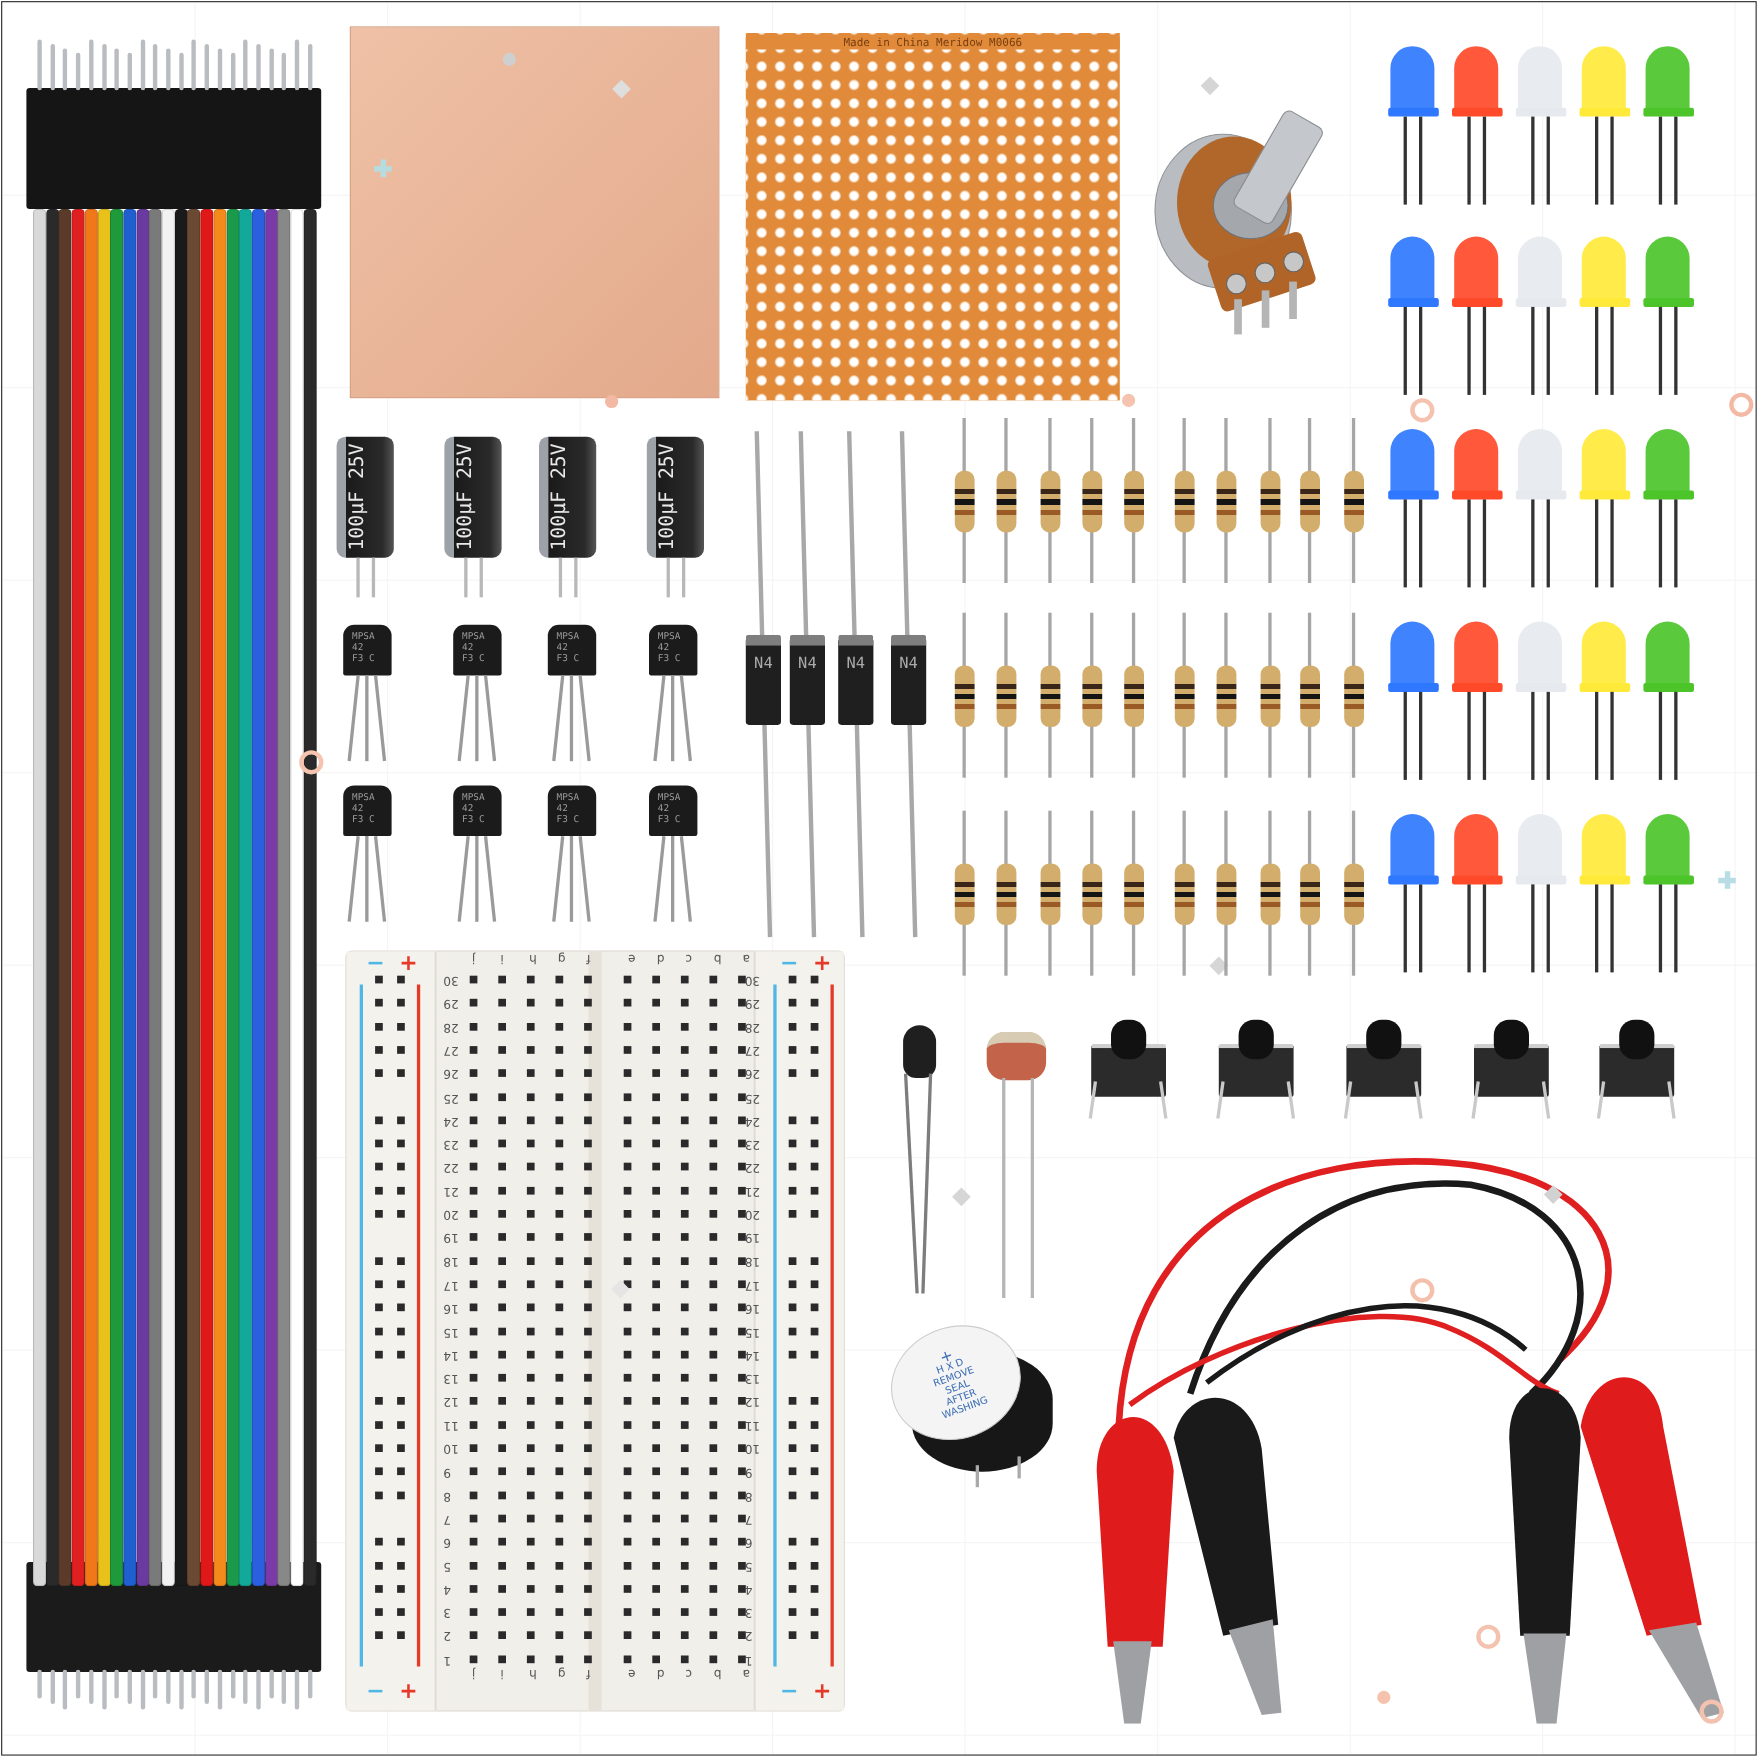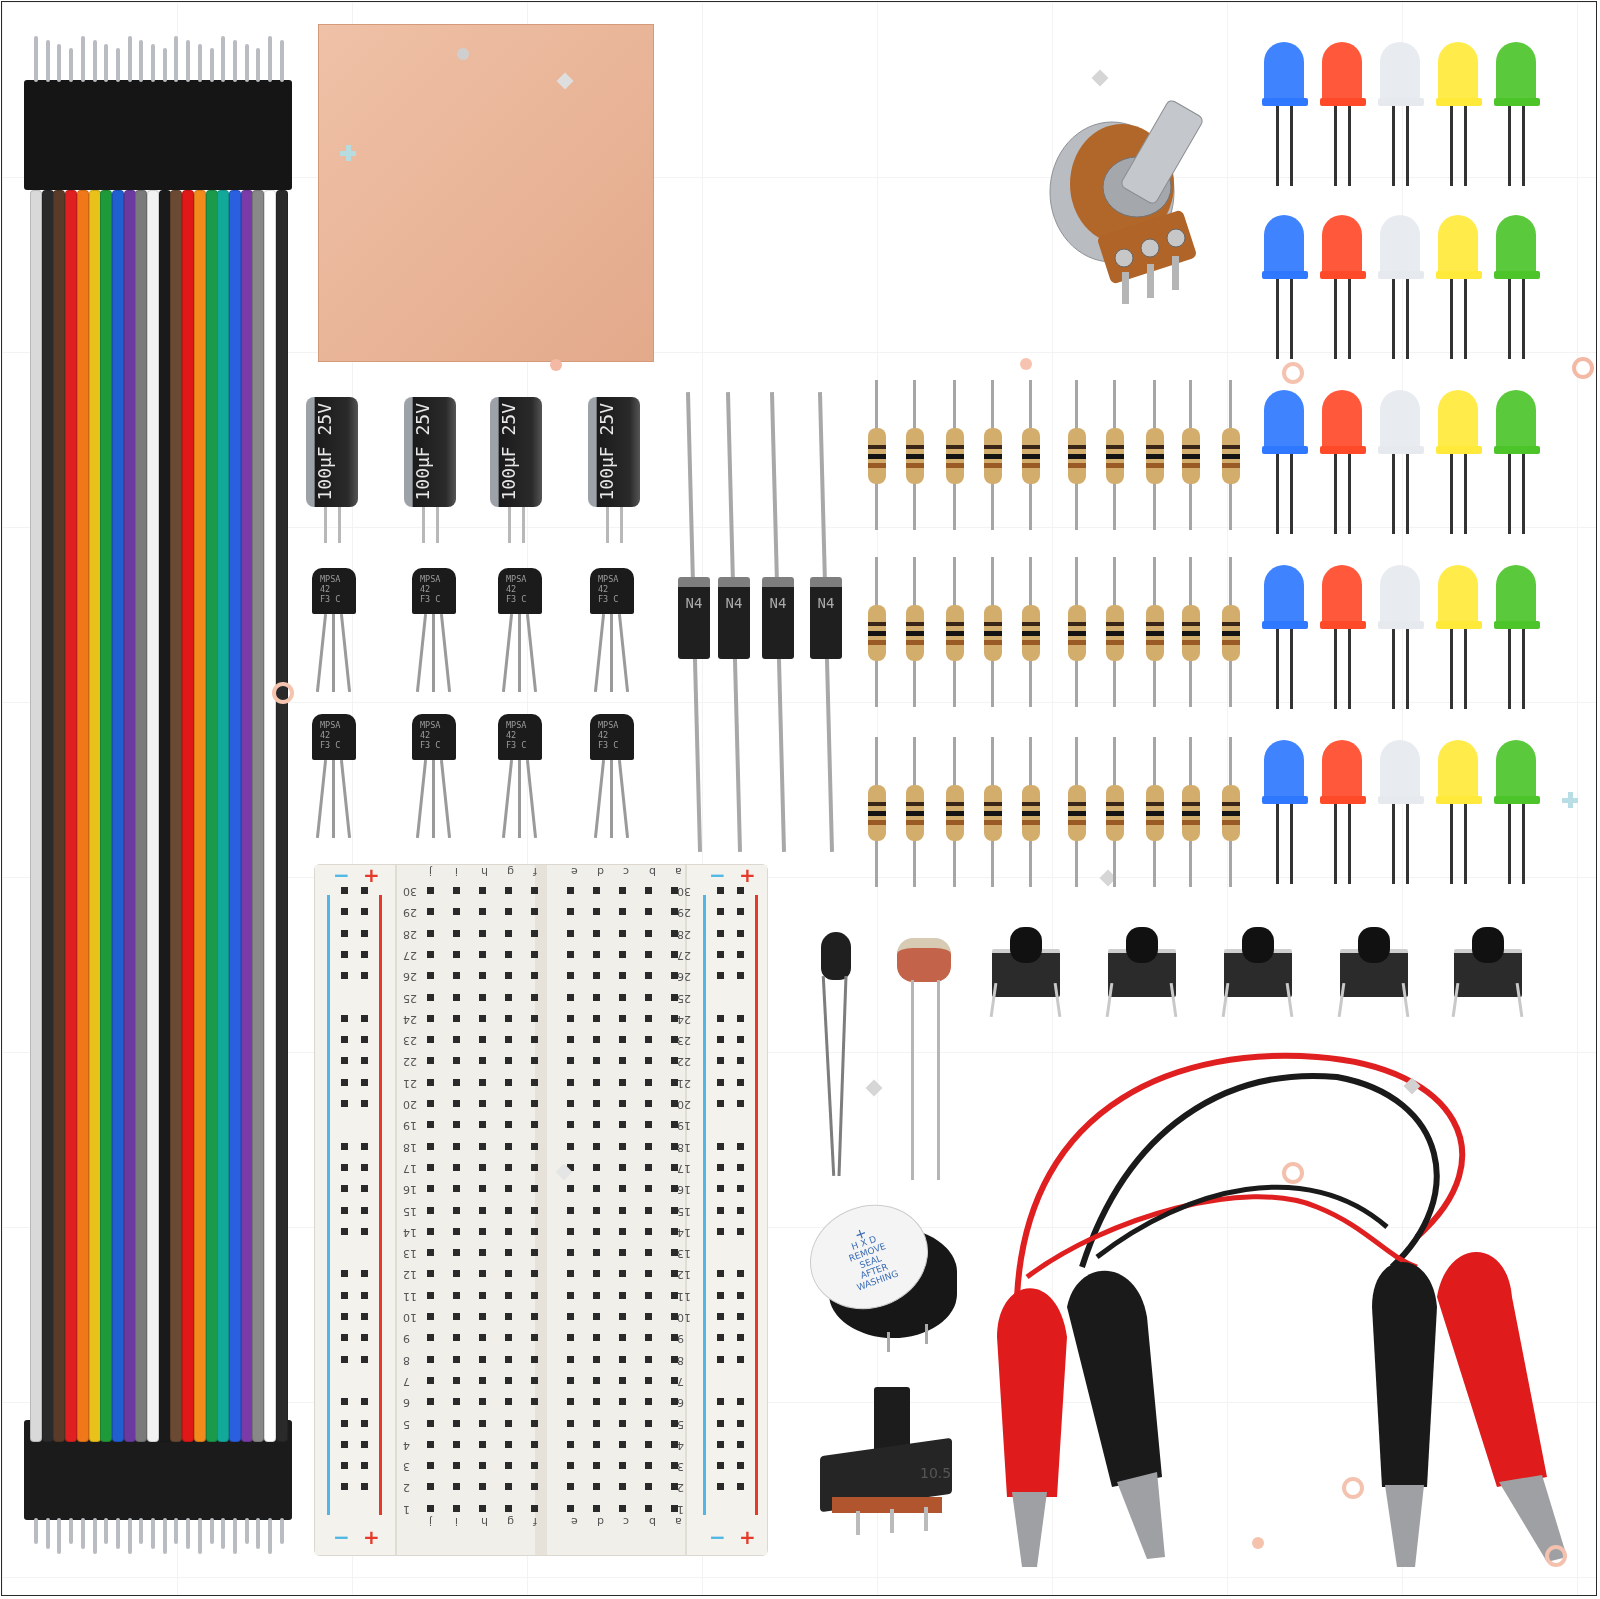--- a/index.html
+++ b/index.html
@@ -129,20 +129,23 @@
       <div class="wire" style="left:240px;background:#ffffff;border:1px solid rgba(0,0,0,.15);"></div>
       <div class="pin" style="left:244px;top:6px;height:46px;"></div>
       <div class="pin" style="left:244px;top:1488px;height:36px;"></div>
       <div class="wire" style="left:251.7px;background:#2a2a2a;border:1px solid rgba(0,0,0,.15);"></div>
       <div class="pin" style="left:255.7px;top:10px;height:42px;"></div>
       <div class="pin" style="left:255.7px;top:1488px;height:26px;"></div>
     </div>
 
   <div class="abs copper"></div>
 
+  <div class="abs perf">
+    <div class="perf-text">Made in China Meridow M0066</div>
+  </div>
 
   <div class="abs pot">
     <svg width="200" height="220" viewBox="0 0 200 220">
       <ellipse cx="70" cy="100" rx="62" ry="70" fill="#b9bdc2" stroke="#8e9297"></ellipse>
       <ellipse cx="80" cy="92" rx="52" ry="60" fill="#b2672a"></ellipse>
       <ellipse cx="95" cy="95" rx="34" ry="30" fill="#a4a8ad" stroke="#6f7378"></ellipse>
       <rect x="100" y="10" width="40" height="100" rx="6" fill="#c4c7cb" stroke="#8a8d91" transform="rotate(30 120 60)"></rect>
       <rect x="60" y="130" width="90" height="50" rx="6" fill="#b06428" transform="rotate(-18 105 155)"></rect>
       <circle cx="82" cy="166" r="9" fill="#c7c7c7" stroke="#666"></circle>
       <circle cx="108" cy="156" r="9" fill="#c7c7c7" stroke="#666"></circle>
@@ -682,29 +685,20 @@
       <span>H X D</span>
       <span>REMOVE</span>
       <span>SEAL</span>
       <span>AFTER</span>
       <span>WASHING</span>
     </div>
     <div style="position:absolute;left:80px;top:140px;width:3px;height:20px;background:#aaa;"></div>
     <div style="position:absolute;left:118px;top:132px;width:3px;height:20px;background:#aaa;"></div>
   </div>
 
-  <div class="abs" style="left:810px;top:1385px;width:145px;height:150px;">
-    <div style="position:absolute;left:62px;top:0;width:36px;height:70px;background:#1c1c1c;border-radius:3px;"></div>
-    <div style="position:absolute;left:8px;top:60px;width:132px;height:56px;background:#252525;border-radius:4px;transform:skewY(-8deg);"></div>
-    <div style="position:absolute;left:108px;top:78px;color:#555;font-size:14px;">10.5</div>
-    <div style="position:absolute;left:20px;top:110px;width:110px;height:16px;background:#b0552d;"></div>
-    <div style="position:absolute;left:44px;top:124px;width:4px;height:24px;background:#bbb;"></div>
-    <div style="position:absolute;left:78px;top:122px;width:4px;height:24px;background:#bbb;"></div>
-    <div style="position:absolute;left:112px;top:120px;width:4px;height:24px;background:#bbb;"></div>
-  </div>
 
   <div class="abs" style="left:985px;top:1035px;width:600px;height:530px;">
     <svg width="600" height="530" viewBox="0 0 600 530">
       <path d="M30 260 C 40 60, 200 10, 330 20 C 470 30, 520 120, 430 200" stroke="#e02020" stroke-width="6" fill="none"></path>
       <path d="M95 230 C 140 90, 240 30, 350 40 C 460 60, 480 160, 405 230" stroke="#1a1a1a" stroke-width="6" fill="none"></path>
       <path d="M40 240 C 120 180, 260 140, 330 170 C 380 190, 400 220, 430 230" stroke="#e02020" stroke-width="5" fill="none"></path>
       <path d="M110 220 C 200 150, 320 120, 400 190" stroke="#1a1a1a" stroke-width="5" fill="none"></path>
 
       <path d="M10 300 C 10 240, 70 230, 80 300 L 70 460 L 20 460 Z" fill="#e01b1b"></path>
       <path d="M25 455 L 60 455 L 50 530 L 35 530 Z" fill="#9ea0a3"></path>

